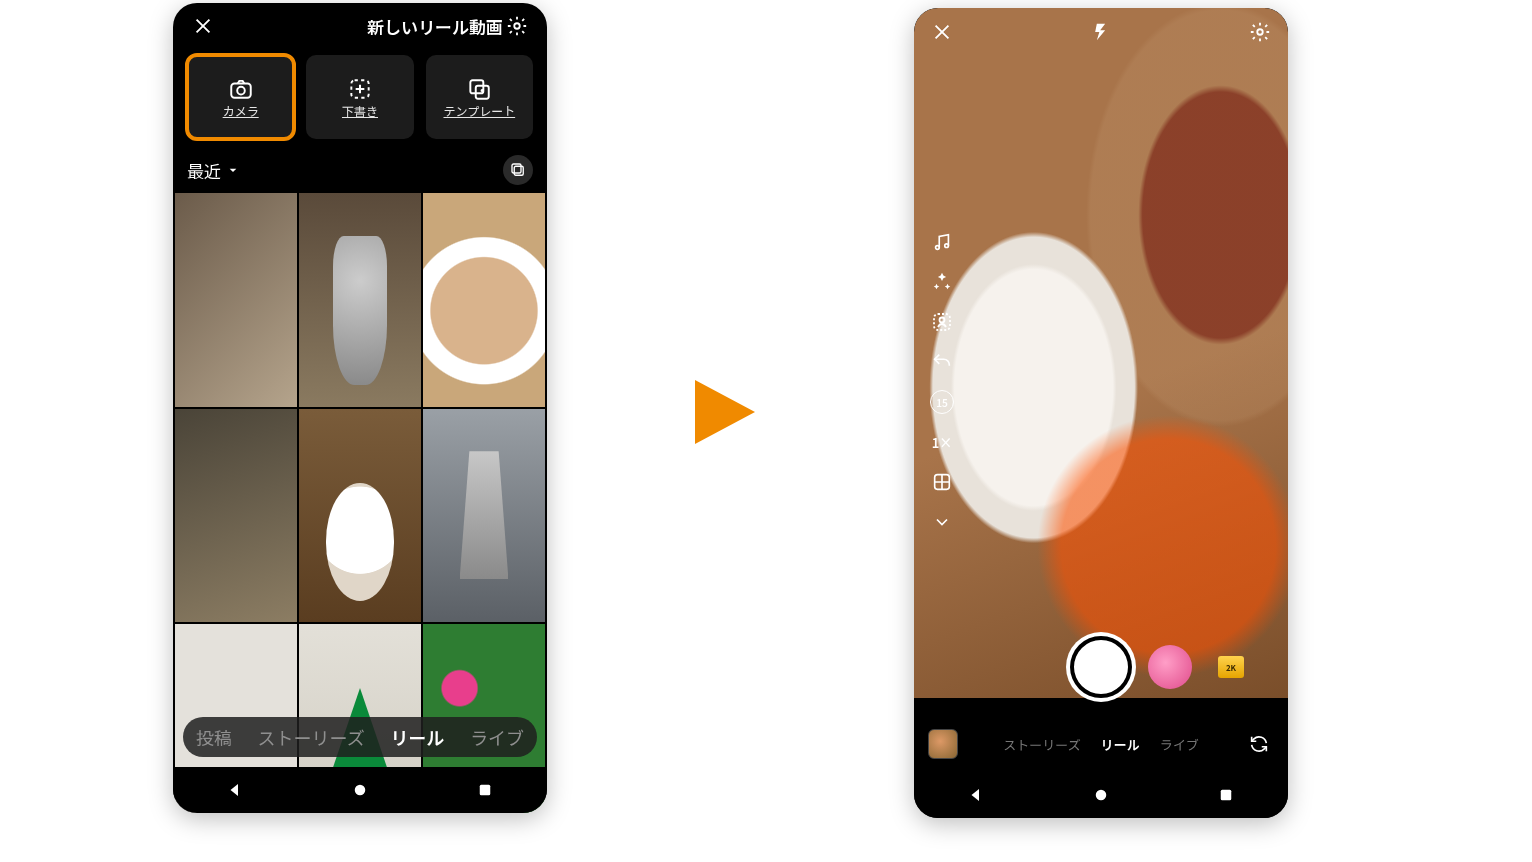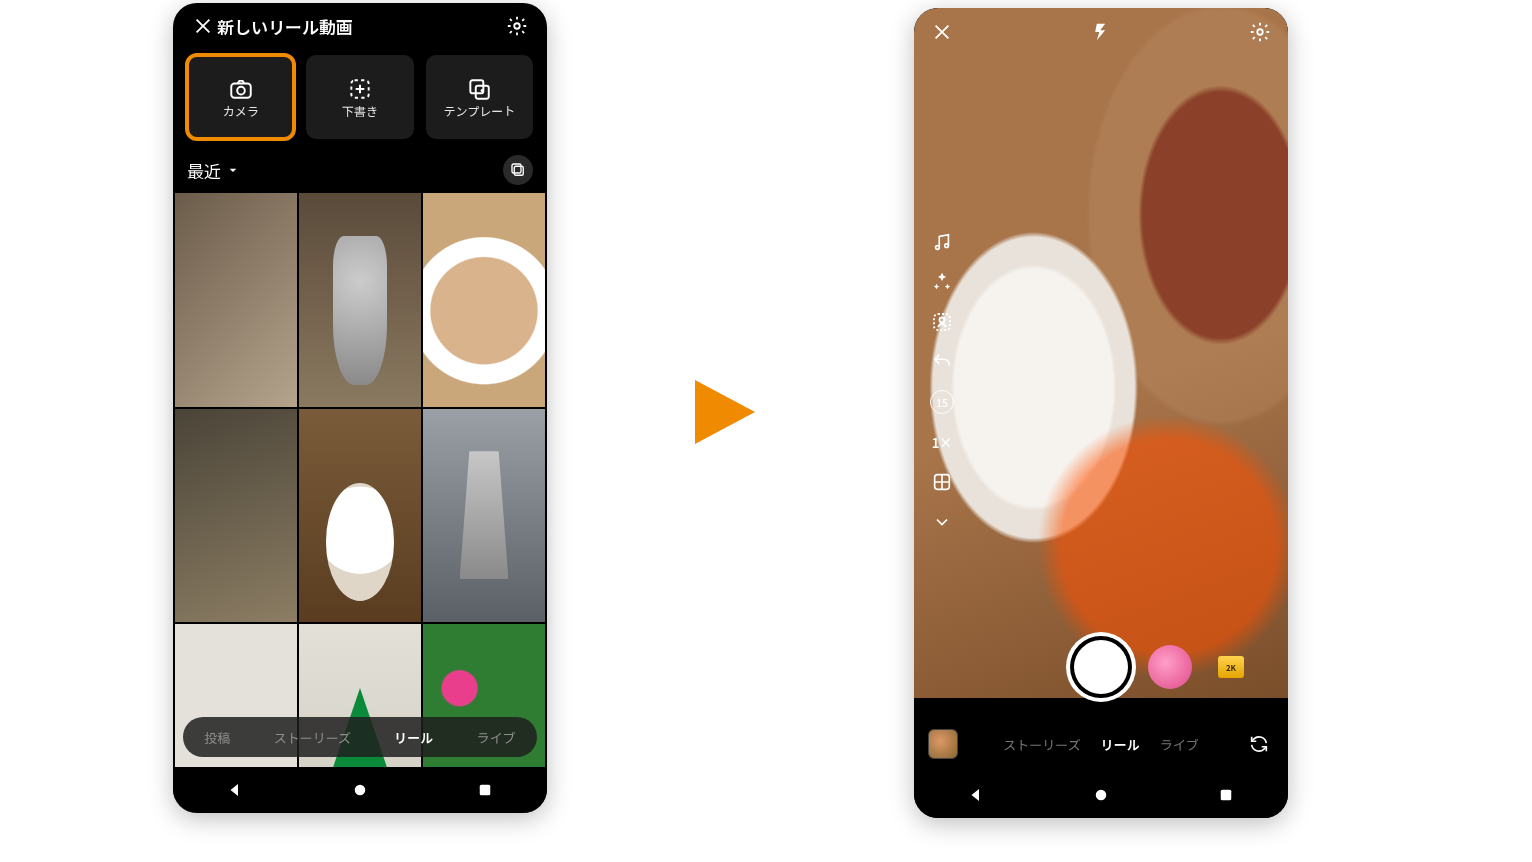--- a/index.html
+++ b/index.html
@@ -27,21 +27,21 @@
   
   .top-bar {
     height: 46px;
     display: flex;
     align-items: center;
     justify-content: space-between;
     padding: 0 16px;
   }
   .top-bar .title {
     flex: 1;
-    text-align: left;
+    text-align: right;
     font-size: 17px;
     font-weight: 600;
   }
   .icon-btn {
     width: 28px; height: 28px;
     display: flex; align-items: center; justify-content: center;
     color: #fff;
   }
 
   .tool-row {
@@ -53,20 +53,21 @@
     flex: 1;
     background: #1c1c1c;
     border-radius: 10px;
     height: 84px;
     display: flex;
     flex-direction: column;
     align-items: center;
     justify-content: center;
     font-size: 12px;
     color: #e6e6e6;
+    text-decoration: underline;
   }
   .tool.highlight {
     outline: 4px solid #f08a00;
     outline-offset: -2px;
   }
   .tool svg { width: 26px; height: 26px; }
 
   .album-row {
     display: flex;
     align-items: center;
@@ -116,21 +117,21 @@
   .mode-pill {
     position: absolute;
     left: 10px; right: 10px;
     bottom: 56px;
     height: 40px;
     background: rgba(30,30,30,.85);
     border-radius: 20px;
     display: flex;
     align-items: center;
     justify-content: space-around;
-    font-size: 13px;
+    font-size: 18px;
     color: #8f8f8f;
     margin-top: 16px;
   }
   .mode-pill .active { color: #fff; font-weight: 600; }
 
   
   .nav-bar {
     position: absolute;
     bottom: 0; left: 0; right: 0;
     height: 46px;

